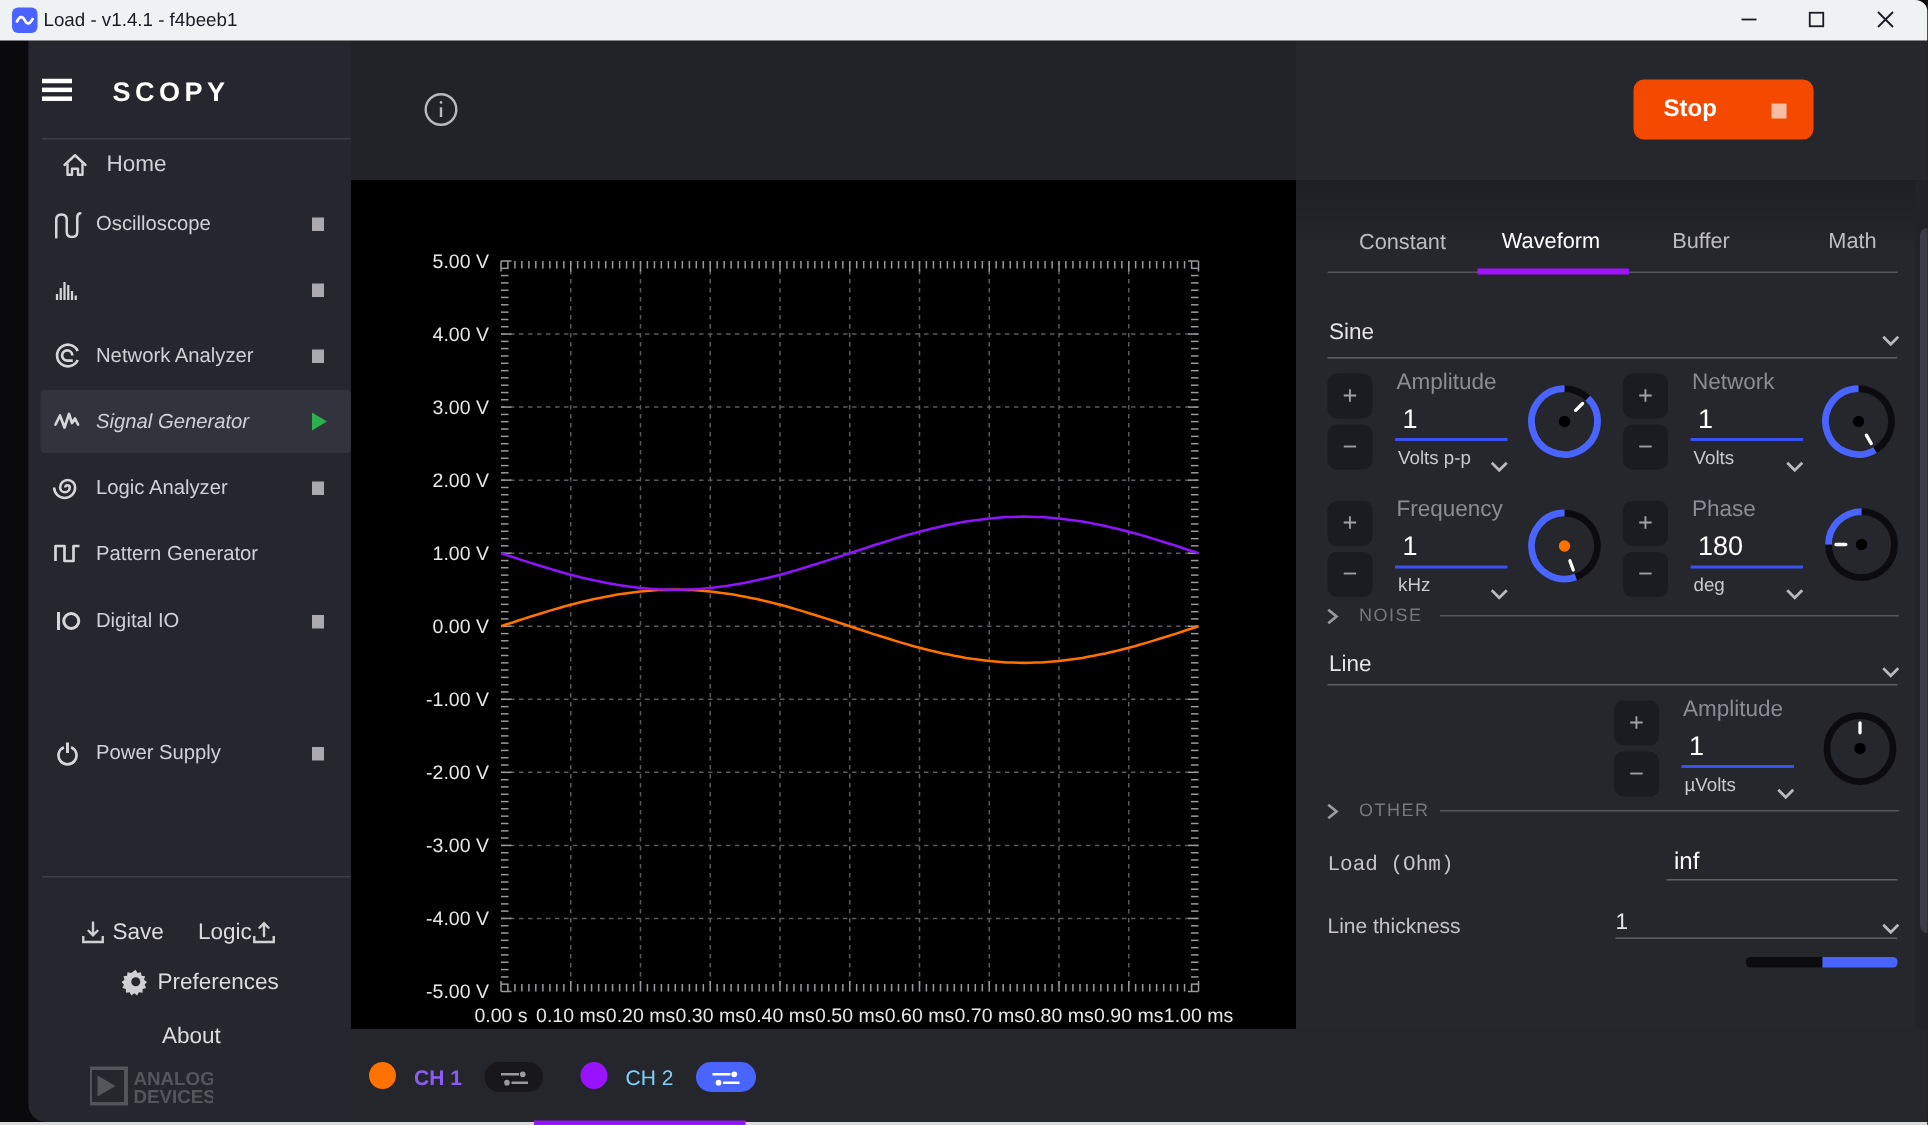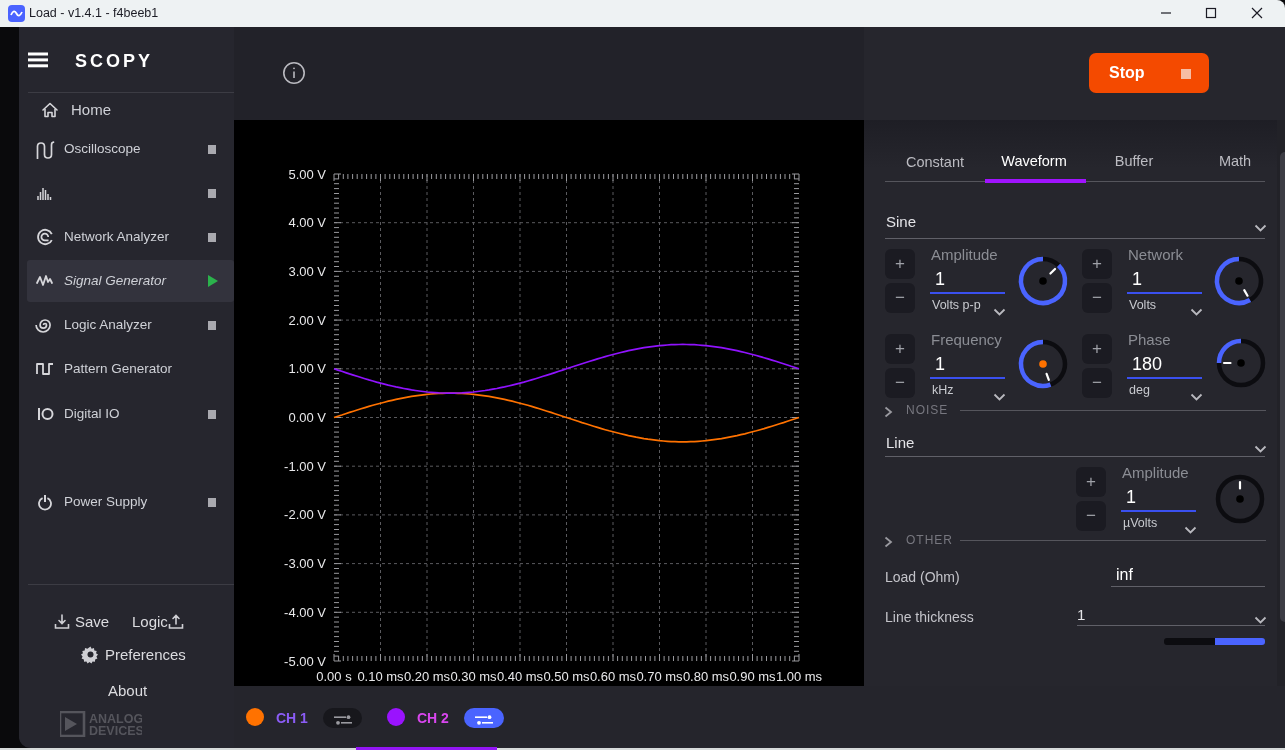--- a/index.html
+++ b/index.html
@@ -643,21 +643,21 @@
       <div style="position:absolute;left:259px;top:396px;font-size:12.5px;color:#c8cacf;">µVolts</div>
       <div style="position:absolute;left:320px;top:400px;"><svg width="13" height="8" viewBox="0 0 13 8" fill="none" stroke="#b9b9bf" stroke-width="1.8">
           <path d="M1.5 1.5 L6.5 6.5 L11.5 1.5"></path>
         </svg></div>
 
 <div class="abs" style="left:19px;top:414px;"><svg width="10" height="12" viewBox="0 0 10 12" fill="none" stroke="#9a9aa0" stroke-width="1.8">
           <path d="M2.5 1.5 L8 6 L2.5 10.5"></path>
         </svg></div>
 <div class="abs" style="left:42px;top:413px;font-size:12px;letter-spacing:1px;color:#77777f;text-align:right;">OTHER</div>
 <div class="abs" style="left:96px;top:420px;width:306px;height:1px;background:#55555c;"></div>
-<div class="abs" style="left:21px;top:449px;font-size:14px;color:#c4c4ca;">Load (Ohm)</div>
+<div class="abs" style="left:21px;top:449px;font-size:14px;color:#c4c4ca;font-family:Liberation Mono, monospace;">Load (Ohm)</div>
 <div class="abs" style="left:252px;top:446px;font-size:16px;color:#ffffff;">inf</div>
 <div class="abs" style="left:247px;top:466px;width:154px;height:1px;background:#606068;"></div>
 <div class="abs" style="left:21px;top:489px;font-size:14px;color:#c4c4ca;">Line thickness</div>
 <div class="abs" style="left:213px;top:486px;font-size:15px;color:#e4e4e8;">1</div>
 <div class="abs" style="left:390px;top:490px;"><svg width="13" height="8" viewBox="0 0 13 8" fill="none" stroke="#b9b9bf" stroke-width="1.8">
           <path d="M1.5 1.5 L6.5 6.5 L11.5 1.5"></path>
         </svg></div>
 <div class="abs" style="left:213px;top:505px;width:188px;height:1px;background:#606068;"></div>
 <div class="abs" style="left:300px;top:518px;width:51px;height:7px;background:#0c0c10;border-radius:3px 0 0 3px;"></div>
 <div class="abs" style="left:351px;top:518px;width:50px;height:7px;background:#4a64ff;border-radius:0 3px 3px 0;"></div>
@@ -694,21 +694,21 @@
 <div class="abs" style="left:257px;top:683px;font-size:14px;font-weight:bold;color:#8b5cf6;">CH 1</div>
 <div class="abs" style="left:304px;top:680.5px;width:39px;height:20px;border-radius:10px;background:#17171c;">
 <div class="abs" style="left:9.5px;top:4px;"><svg width="20" height="12" viewBox="0 0 20 12" stroke="#9a9aa0" fill="#9a9aa0">
           <line x1="1" y1="3.2" x2="13" y2="3.2" stroke-width="1.6"></line>
           <circle cx="15.5" cy="3.2" r="1.9" stroke="none"></circle>
           <line x1="8" y1="8.8" x2="19" y2="8.8" stroke-width="1.6"></line>
           <circle cx="5" cy="8.8" r="1.9" stroke="none"></circle>
         </svg></div>
     </div>
 <div class="abs" style="left:368px;top:681px;width:18px;height:18px;border-radius:50%;background:#9a13fe;"></div>
-<div class="abs" style="left:398px;top:683px;font-size:14px;font-weight:bold;color:#d946ef;">CH 2</div>
+<div class="abs" style="left:398px;top:683px;font-size:14px;font-weight:normal;color:#7dd3fc;">CH 2</div>
 <div class="abs" style="left:445px;top:680.5px;width:40px;height:20px;border-radius:10px;background:#4a64ff;">
 <div class="abs" style="left:10px;top:4px;"><svg width="20" height="12" viewBox="0 0 20 12" stroke="#ffffff" fill="#ffffff">
           <line x1="1" y1="3.2" x2="13" y2="3.2" stroke-width="1.6"></line>
           <circle cx="15.5" cy="3.2" r="1.9" stroke="none"></circle>
           <line x1="8" y1="8.8" x2="19" y2="8.8" stroke-width="1.6"></line>
           <circle cx="5" cy="8.8" r="1.9" stroke="none"></circle>
         </svg></div>
     </div>
 </div>
 <div class="abs" style="left:0;top:0;width:1285px;height:27px;background:#eef2f3;border-radius:0 8px 0 0;">

